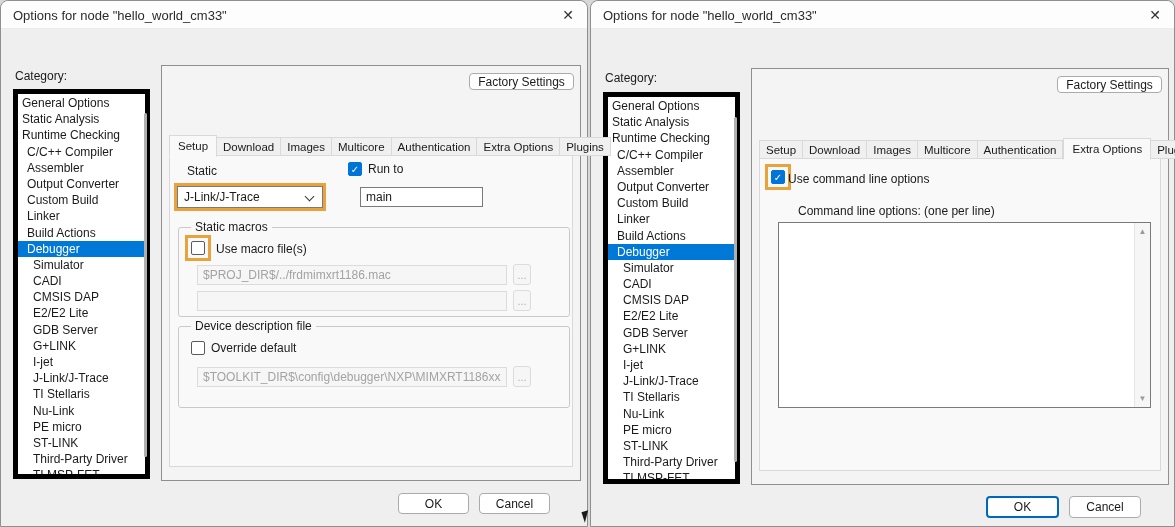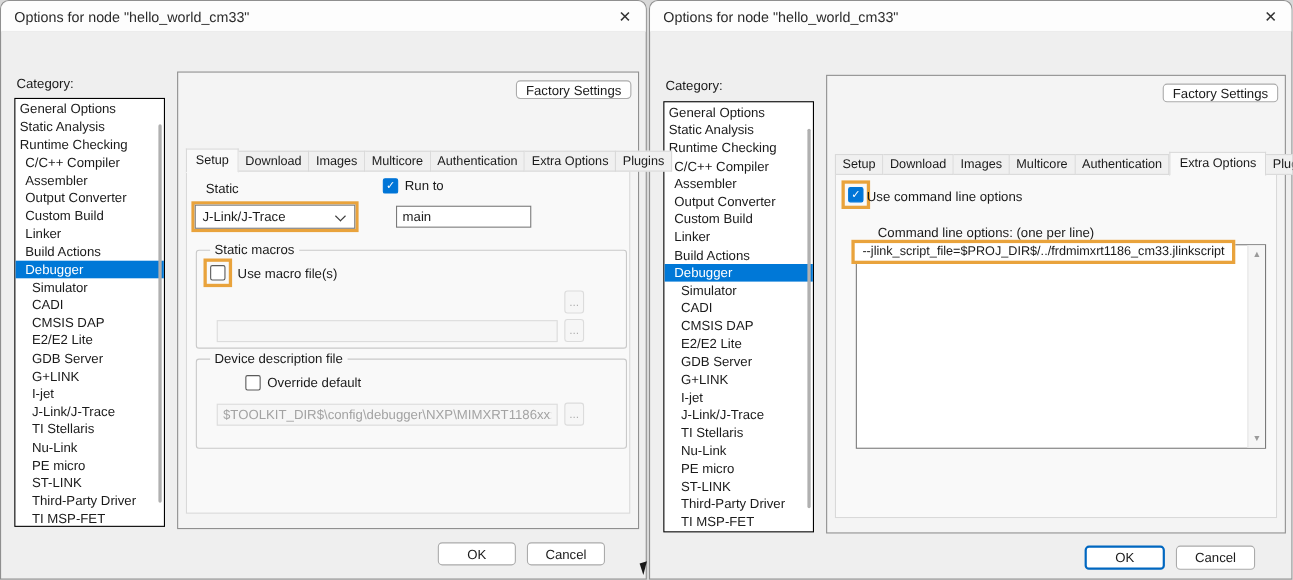--- a/index.html
+++ b/index.html
@@ -13,21 +13,21 @@
 
   .dialog{position:absolute;top:0;background:var(--dlg-bg);border:1px solid #8f8f8f;border-radius:8px 8px 0 0;}
   .dlg-left{left:0;width:588px;height:527px;}
   .dlg-right{left:590px;width:585px;height:527px;}
 
   .titlebar{position:relative;height:28px;background:#FDFDFD;border-radius:8px 8px 0 0;border-bottom:1px solid #ececec;}
   .title-text{position:absolute;left:12px;top:7px;font-size:13px;color:#2b2b2b;}
   .close-x{position:absolute;right:13px;top:5px;font-size:14px;color:#333;cursor:default;line-height:18px;}
 
   .cat-label{position:absolute;left:14px;font-size:12px;color:#1a1a1a;}
-  .listbox{position:absolute;left:12px;width:137px;background:#fff;border:1px solid #000000;overflow:hidden;padding-top:1px;}
+  .listbox{position:absolute;left:12px;width:137px;background:#fff;border:5px solid #000000;overflow:hidden;padding-top:1px;}
   .cat-item{height:16.2px;line-height:16.2px;padding-left:4px;white-space:nowrap;overflow:hidden;}
   .cat-item.indent-1{padding-left:9px;}
   .cat-item.indent-2{padding-left:15px;}
   .cat-item.selected{background:var(--sel);color:#fff;}
   .list-scroll{position:absolute;right:2px;top:24px;bottom:22px;width:3px;background:#b0b0b0;border-radius:2px;}
 
   .panel{position:absolute;background:var(--panel-bg);border:1px solid #8f8f8f;}
   .factory-btn{position:absolute;right:6px;top:7px;width:105px;height:17px;background:#fff;border:1px solid #ababab;border-radius:4px;font-size:12px;display:flex;align-items:center;justify-content:center;color:#1a1a1a;}
 
   .tabstrip{position:absolute;left:7px;top:70px;height:20px;display:flex;align-items:flex-end;z-index:2;}
@@ -134,28 +134,29 @@
           <span>Run to</span>
         </div>
         <input class="txt" style="left: 190px; top: 31px; width: 123px;" value="main">
 
         <div class="groupbox" style="left:8px;width:392px;top:71px;height:90px;">
           <div class="group-legend">Static macros</div>
           <div class="cb-hl hl" style="left:6px;top:7px;">
             <span class="cb"></span>
           </div>
           <div class="lbl" style="left:37px;top:14px;">Use macro file(s)</div>
+          <input class="txt disabled" disabled="" style="left: 18px; top: 37px; width: 310px;" value="$PROJ_DIR$/../frdmimxrt1186.mac">
           <div class="browse" style="left:334px;top:36px;">...</div>
           <input class="txt disabled" disabled="" style="left: 18px; top: 63px; width: 310px;" value="">
           <div class="browse" style="left:334px;top:62px;">...</div>
         </div>
 
         <div class="groupbox" style="left:8px;width:392px;top:170px;height:82px;padding-left:27px;">
           <div class="group-legend">Device description file</div>
-          <div class="cb-row" style="left:12px;top:14px;margin-left:32px;">
+          <div class="cb-row" style="left:12px;top:14px;">
             <span class="cb"></span>
             <span>Override default</span>
           </div>
           <input class="txt disabled" disabled="" style="left: 18px; top: 40px; width: 310px;" value="$TOOLKIT_DIR$\config\debugger\NXP\MIMXRT1186xxx8_M">
           <div class="browse" style="left:334px;top:39px;">...</div>
         </div>
 
       </div>
     </div>
 
@@ -214,23 +215,20 @@
         <div class="cb-hl hl" style="left:5px;top:5px;">
           <span class="cb checked">
               <span>✓</span>
             </span>
         </div>
         <div class="lbl" style="left:28px;top:13px;">Use command line options</div>
 
         <div class="lbl" style="left:38px;top:45px;">Command line options:  (one per line)</div>
 
         <div class="ta" style="left:18px;top:63px;width:373px;height:186px;">
-          <div class="cmd-hl hl">
-            <span>--jlink_script_file=$PROJ_DIR$/../frdmimxrt1186_cm33.jlinkscript</span>
-          </div>
           <div class="ta-scroll">
             <div class="ta-arrow up">▲</div>
             <div class="ta-arrow down">▼</div>
           </div>
         </div>
 
       </div>
     </div>
 
     <div class="ok-cancel" style="left:395px;top:495px;width:73px;height:22px;border:2px solid var(--okblue);">OK</div>

